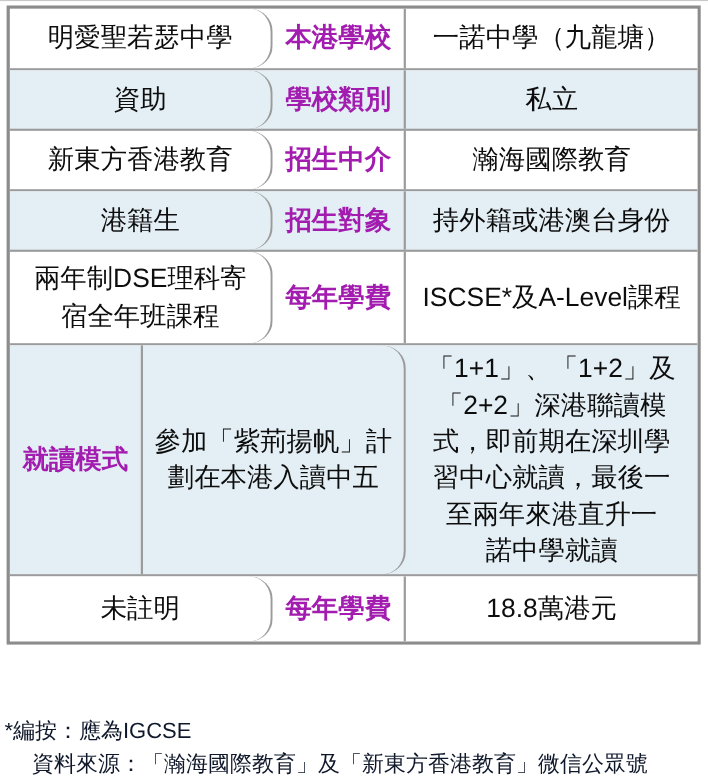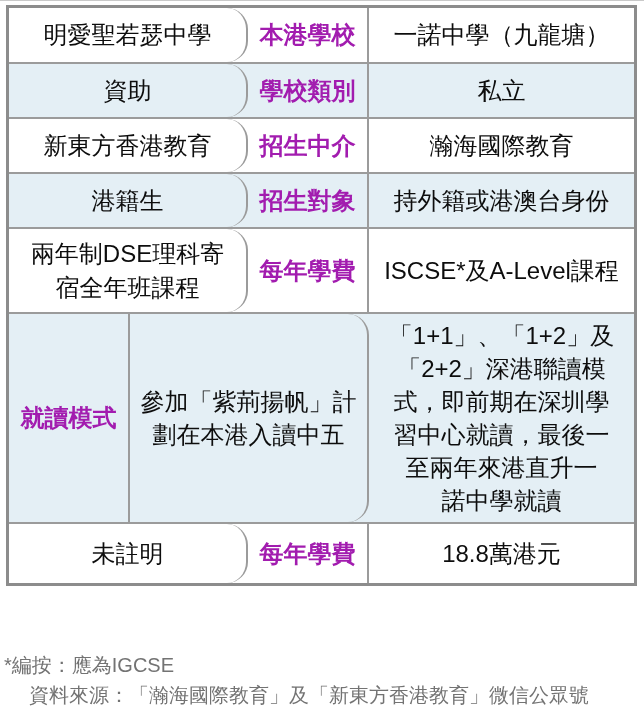--- a/index.html
+++ b/index.html
@@ -81,21 +81,21 @@
     font-weight: bold;
   }
   .cell-right { flex: 1; }
   .footnotes {
     position: absolute;
     left: 4px;
     top: 651px;
     width: 636px;
     font-size: 20px;
     line-height: 1.48;
-    color: #737373;
+    color: #0f172a;
   }
   .footnote-source { padding-left: 25px; }
 </style>
 </head>
 <body>
 
 <div class="top-rule"></div>
 
 <div class="infographic">
   <div class="tbody">

